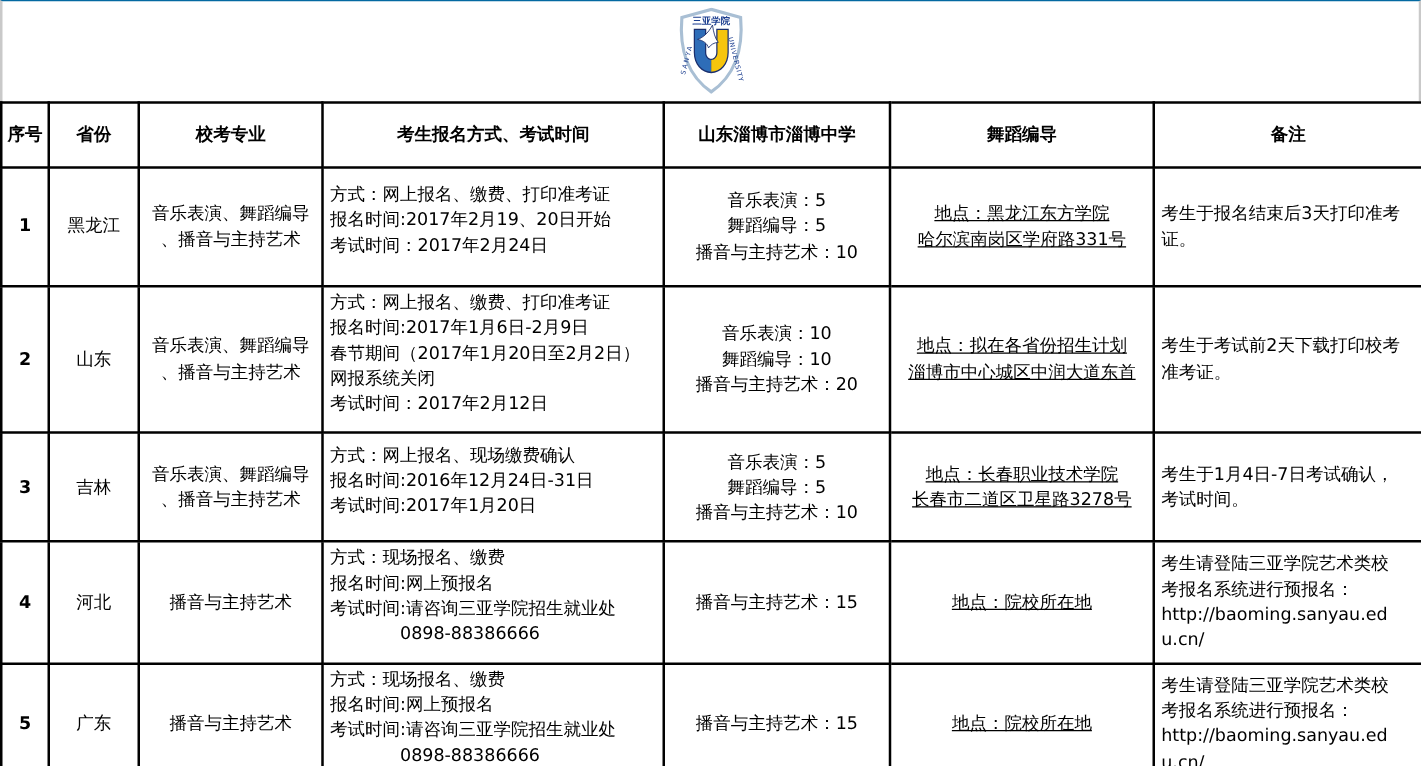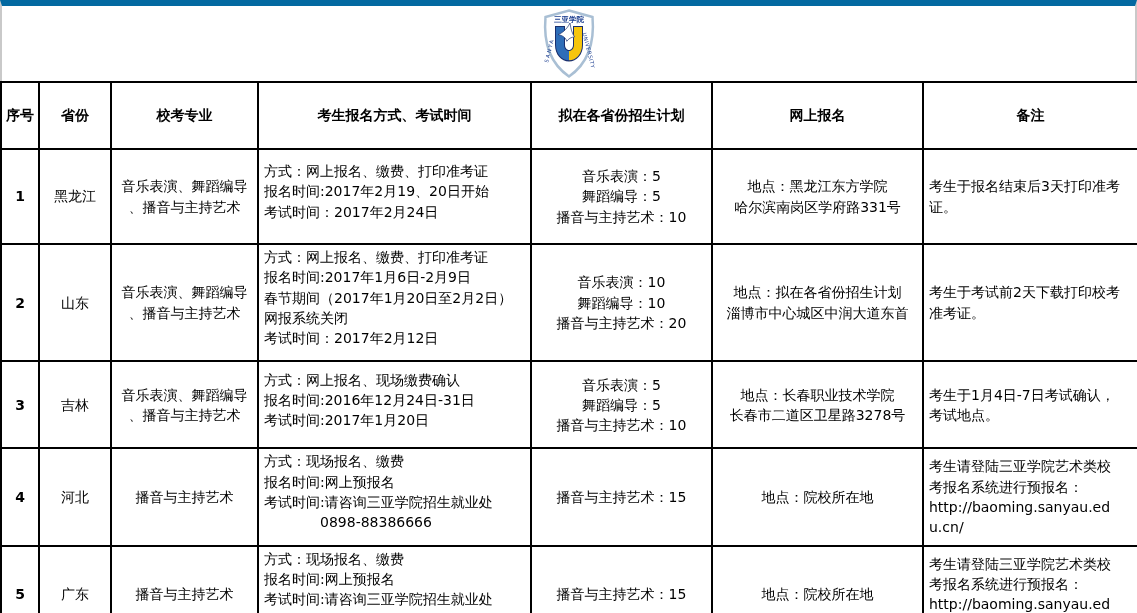--- a/index.html
+++ b/index.html
@@ -4,54 +4,54 @@
 <style>
   * { margin: 0; padding: 0; box-sizing: border-box; }
   html, body { width: 1137px; height: 613px; background: #ffffff; overflow: hidden; }
   body { font-family: "DejaVu Sans", "Liberation Sans", sans-serif; color: #000; }
 
   .page { width: 1137px; height: 613px; background: #fff; position: relative; }
 
   
   .title-band {
     height: 81px; width: 1137px;
-    border-top: 6px solid #0369a1;
+    border-top: 1px solid #0369a1;
     border-left: 2px solid #c9c9c9;
     border-right: 2px solid #c9c9c9;
     display: flex; align-items: center; justify-content: center;
     gap: 12px; background: #fff;
   }
   .logo-wrap { width: 64px; height: 72px; flex: 0 0 auto; display: flex; align-items: center; justify-content: center; }
   .page-title { font-size: 21px; font-weight: bold; letter-spacing: 1px; color: #000; }
 
   
   table.exam-table {
     width: 1137px; table-layout: fixed; border-collapse: collapse;
     background: #fff;
   }
   table.exam-table th, table.exam-table td {
     border: 2px solid #000; vertical-align: middle;
     font-size: 14px; line-height: 1.45; overflow: hidden;
   }
-  thead tr { height: 67px; margin-top: 23px; }
+  thead tr { height: 52px; margin-top: 23px; }
   tr.r0 { height: 95px; }
   tr.r1 { height: 113px; }
   tr.r2 { height: 87px; }
   tr.r3 { height: 89px; }
   tr.r4 { height: 87px; }
 
   th { font-size: 15px; font-weight: bold; text-align: center; }
 
   td.c-no, td.c-prov { text-align: center; font-weight: bold; }
   td.c-prov { font-weight: normal; }
   td.c-no { font-weight: bold; }
   td.c-maj { text-align: center; white-space: pre-line; margin-left: 16px; }
   td.c-reg { text-align: left; white-space: pre-wrap; padding: 2px 4px 12px 5px; }
   td.c-plan { text-align: center; white-space: pre-line; }
-  td.c-loc { text-align: center; white-space: pre-line; }
+  td.c-loc { text-align: center; white-space: pre-line; text-decoration: underline; }
   td.c-note { text-align: left; white-space: pre-wrap; word-break: break-all; padding: 2px 14px 2px 5px; }
 </style>
 </head>
 <body>
 
 <div class="page">
 
   <div class="title-band">
     <div class="logo-wrap">
       <svg width="60" height="70" viewBox="0 0 60 70">
@@ -88,22 +88,22 @@
         <col style="width:181px">
         <col style="width:211px">
       <col style="width:215px">
     </colgroup>
     <thead>
       <tr>
         <th>序号</th>
         <th>省份</th>
         <th>校考专业</th>
         <th>考生报名方式、考试时间</th>
-        <th>拟在各省份招生计划</th>
-        <th>网上报名</th>
+        <th>山东淄博市淄博中学</th>
+        <th>舞蹈编导</th>
         <th>备注</th>
       </tr>
     </thead>
     <tbody>
       <tr class="r0">
         <td class="c-no">1</td>
         <td class="c-prov">黑龙江</td>
         <td class="c-maj">音乐表演、舞蹈编导
 、播音与主持艺术</td>
         <td class="c-reg">方式：网上报名、缴费、打印准考证
@@ -139,21 +139,21 @@
         <td class="c-maj">音乐表演、舞蹈编导
 、播音与主持艺术</td>
         <td class="c-reg">方式：网上报名、现场缴费确认
 报名时间:2016年12月24日-31日
 考试时间:2017年1月20日</td>
         <td class="c-plan">音乐表演：5
 舞蹈编导：5
 播音与主持艺术：10</td>
         <td class="c-loc">地点：长春职业技术学院
 长春市二道区卫星路3278号</td>
-        <td class="c-note">考生于1月4日-7日考试确认，考试地点。</td>
+        <td class="c-note">考生于1月4日-7日考试确认，考试时间。</td>
       </tr>
       <tr class="r3">
         <td class="c-no">4</td>
         <td class="c-prov">河北</td>
         <td class="c-maj">播音与主持艺术</td>
         <td class="c-reg">方式：现场报名、缴费
 报名时间:网上预报名
 考试时间:请咨询三亚学院招生就业处
 　　　　0898-88386666</td>
         <td class="c-plan">播音与主持艺术：15</td>

